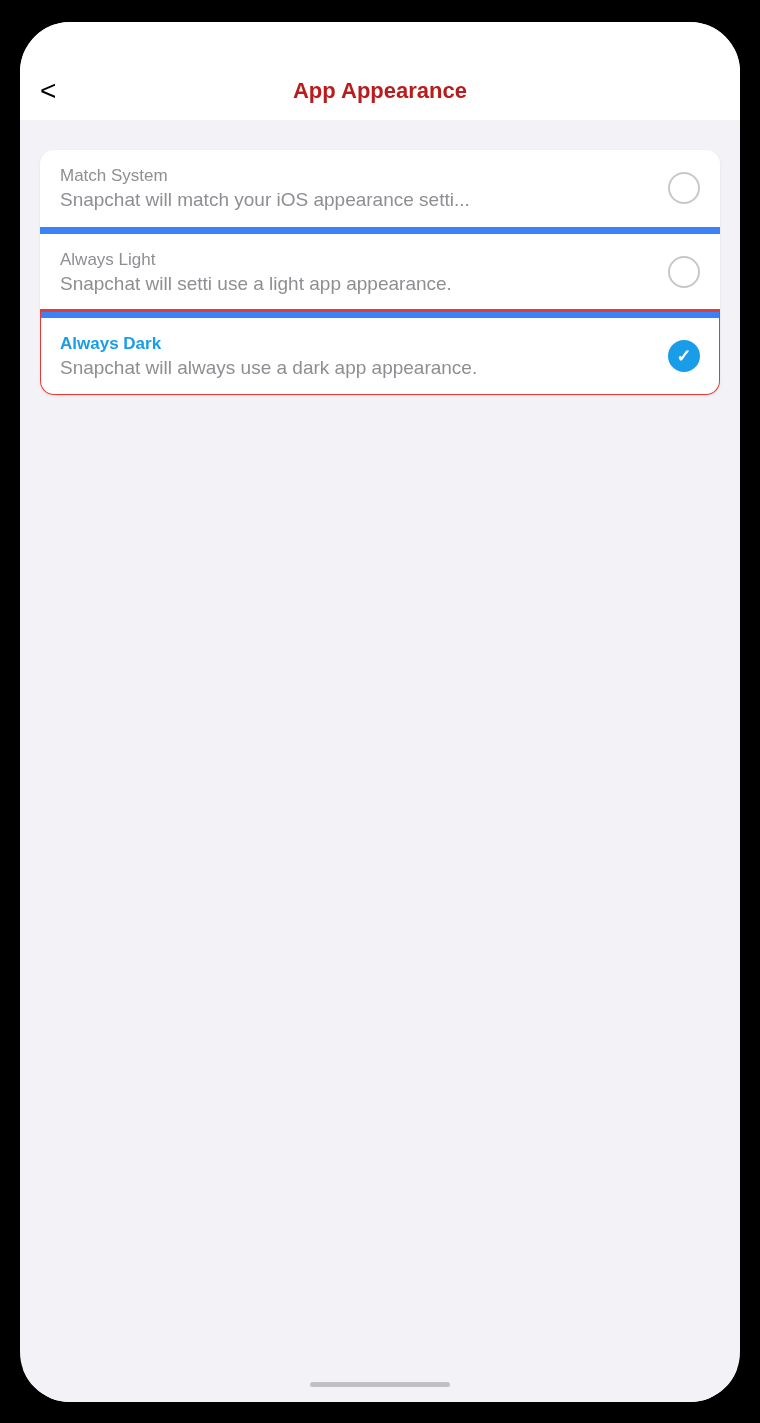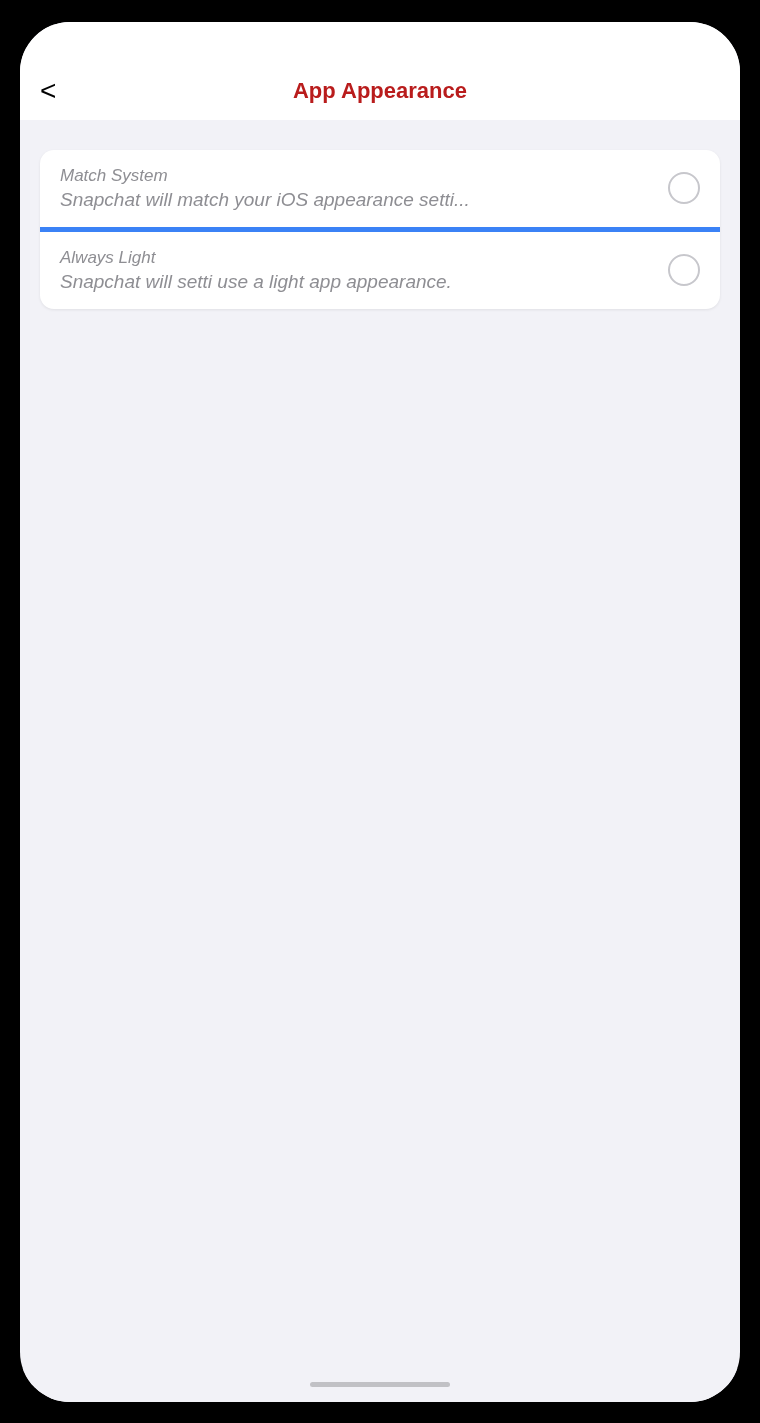--- a/index.html
+++ b/index.html
@@ -58,41 +58,40 @@
       text-align: center;
       font-size: 22px;
       font-weight: 700;
       color: #b91c1c;
     }
 
     .content {
       flex: 1;
       padding: 30px 20px;
       overflow: hidden;
-      font-style: italic;
     }
 
     .options-card {
       background: #fff;
       border-radius: 14px;
       overflow: hidden;
       box-shadow: 0 1px 3px rgba(0,0,0,0.08);
     }
 
     .option-row {
       display: flex;
       align-items: center;
       justify-content: space-between;
       padding: 16px 20px;
       cursor: pointer;
       position: relative;
     }
 
     .option-row + .option-row {
-      border-top: 5px solid #3b82f6;
+      border-top: 7px solid #3b82f6;
     }
 
     .option-row.selected {
       outline: 3px solid #e53935;
       outline-offset: -1px;
       border-radius: 0;
       z-index: 1;
     }
 
     .option-row:first-child.selected {
@@ -190,20 +189,27 @@
       </div>
 
       <div class="option-row">
         <div class="option-text">
           <div class="option-title">Always Light</div>
           <div class="option-desc">Snapchat will setti use a light app appearance.</div>
         </div>
         <div class="radio-button"></div>
       </div>
 
+      <div class="option-row selected">
+        <div class="option-text">
+          <div class="option-title selected-title">Always Dark</div>
+          <div class="option-desc">Snapchat will always use a dark app appearance.</div>
+        </div>
+        <div class="radio-button checked"></div>
+      </div>
 
     </div>
   </div>
 
   <div class="home-indicator">
     <div class="home-bar"></div>
   </div>
 </div>
 
 </body></html>

